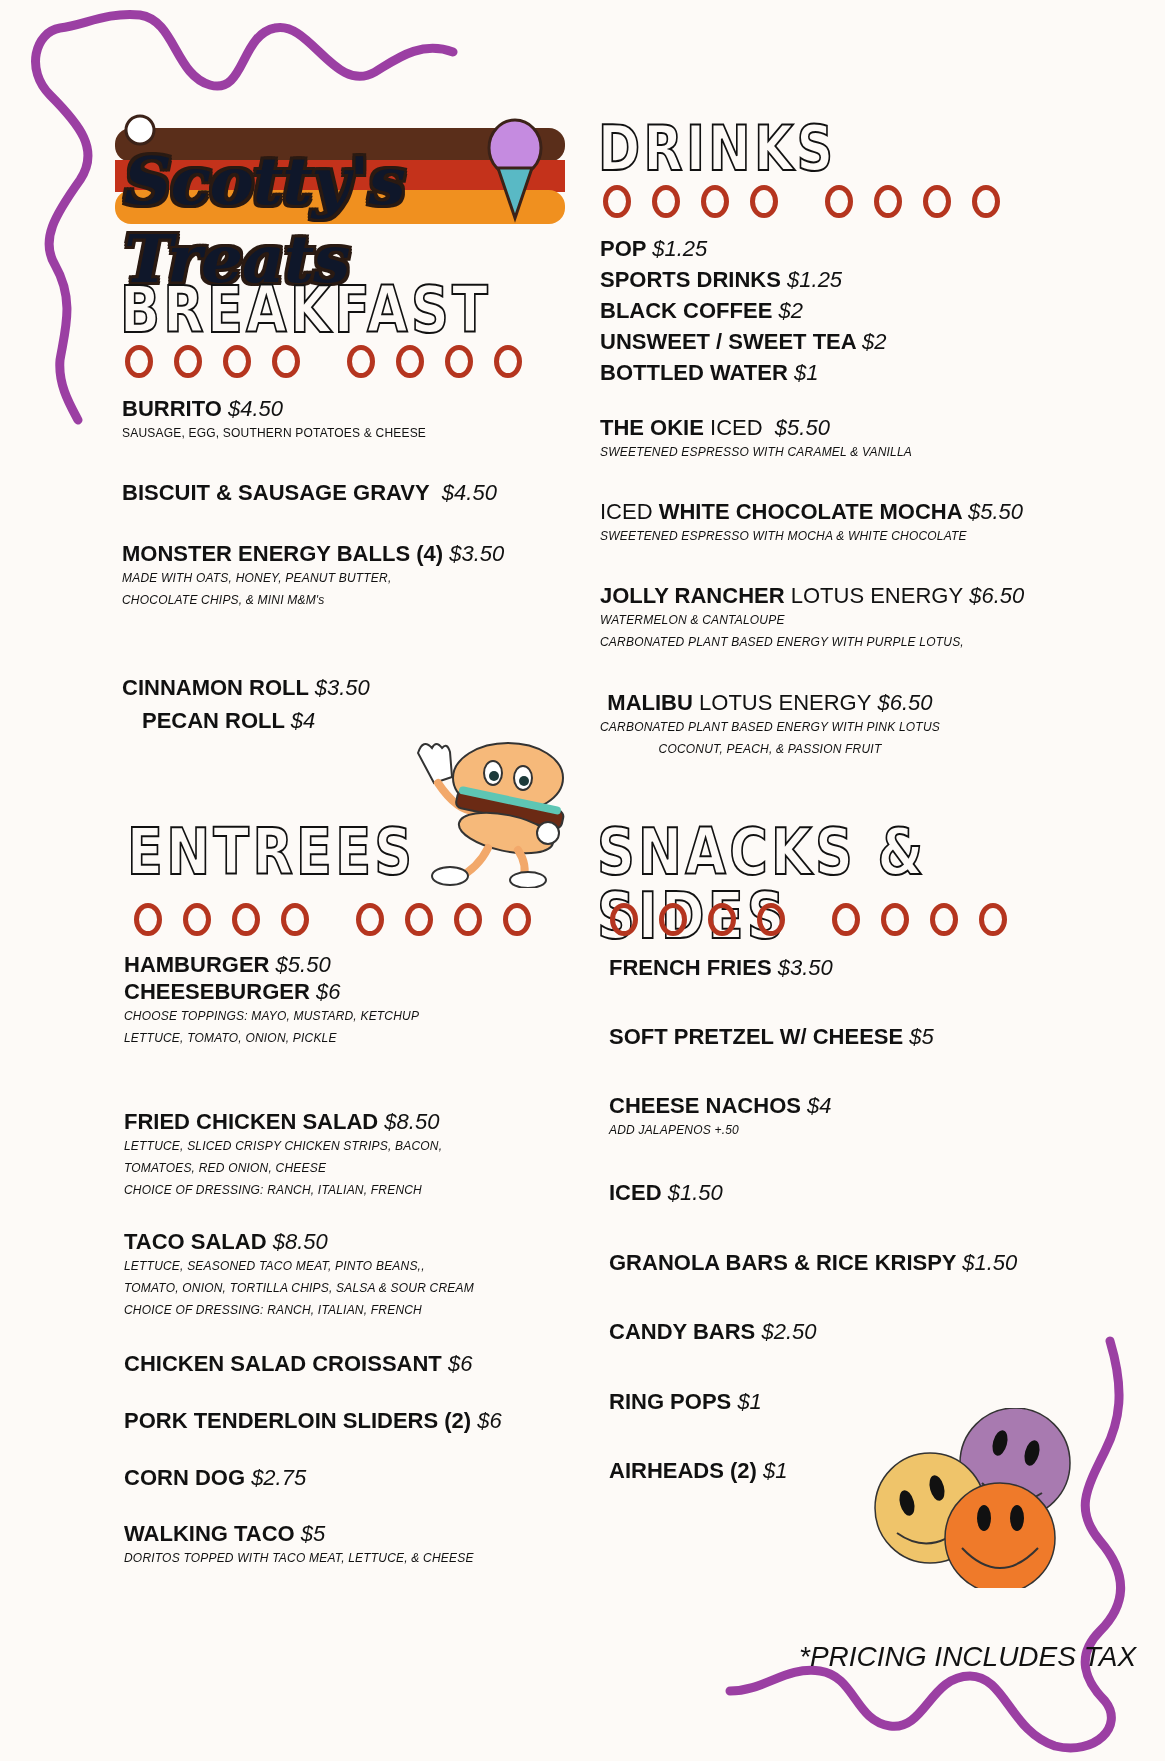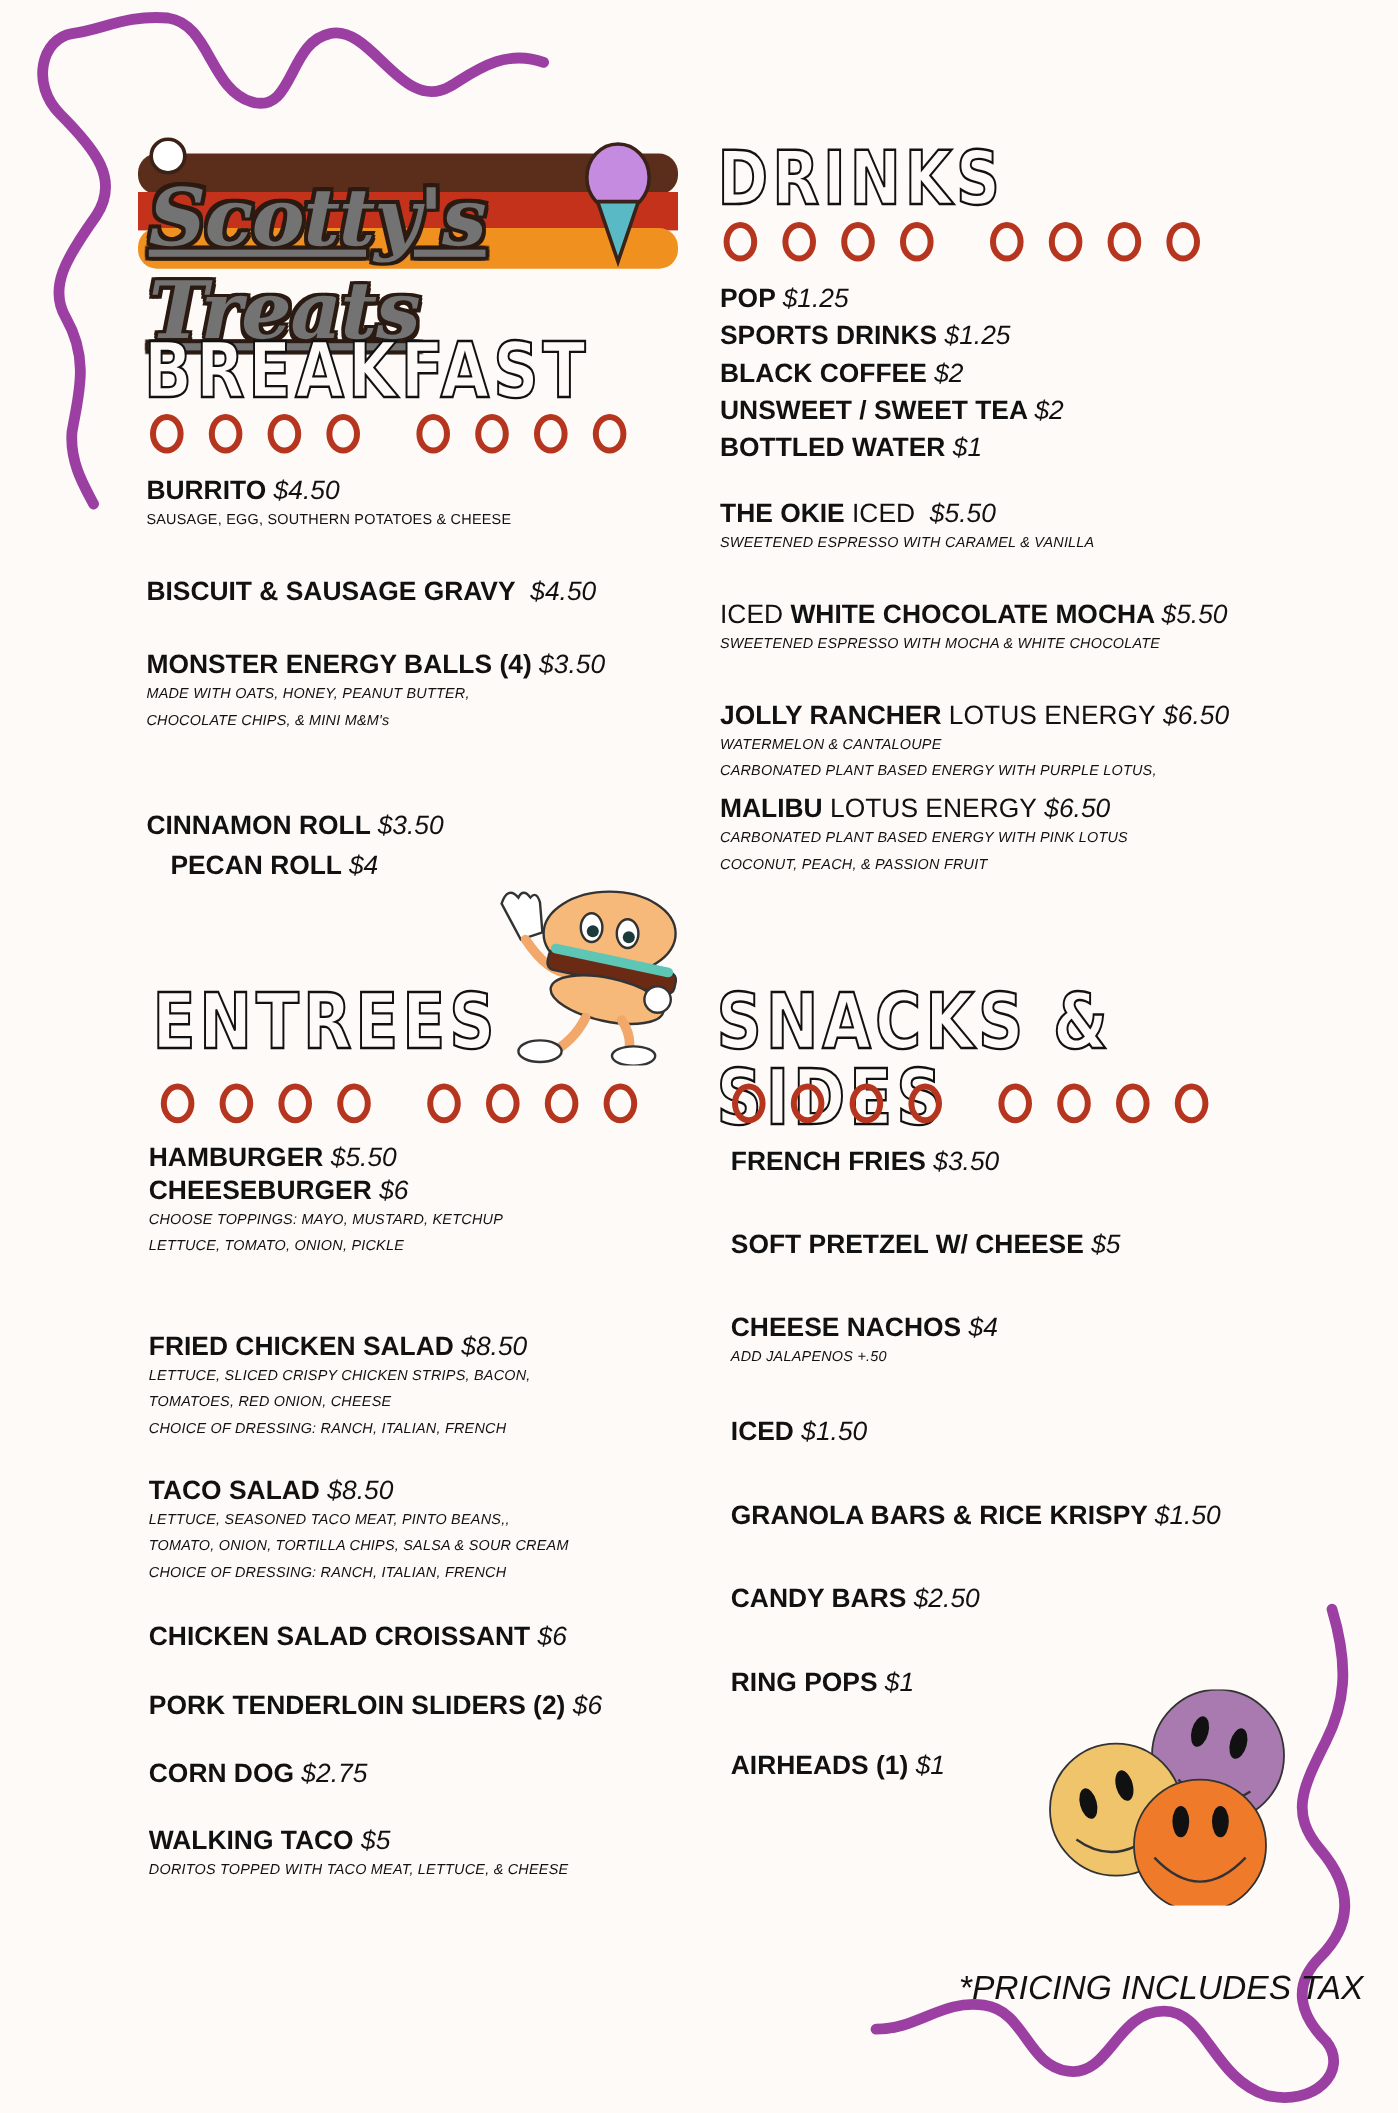--- a/index.html
+++ b/index.html
@@ -2,22 +2,22 @@
 <html><head>
 <meta charset="utf-8">
 <style>
   * { box-sizing: border-box; margin: 0; padding: 0; }
   html, body { width: 1165px; height: 1761px; background: #fdfaf7; overflow: hidden; }
   body { position: relative; font-family: "Liberation Sans", "DejaVu Sans", sans-serif; color: #111; }
   .abs { position: absolute; }
   .deco { position: absolute; pointer-events: none; }
 
   .logo { position: absolute; left: 110px; top: 108px; width: 460px; height: 150px; }
-  .logo-text { position: absolute; left: 14px; top: 34px; font-family: "DejaVu Serif", serif; font-style: italic; font-weight: bold; font-size: 66px; color: #737373; letter-spacing: -1px;
-    text-shadow: -3px -3px 0 #2a1a12, 3px -3px 0 #2a1a12, -3px 3px 0 #2a1a12, 3px 3px 0 #2a1a12, 0 -3px 0 #2a1a12, 0 3px 0 #2a1a12, -3px 0 0 #2a1a12, 3px 0 0 #2a1a12; text-decoration: underline; }
+  .logo-text { position: absolute; left: 14px; top: 34px; font-family: "DejaVu Serif", serif; font-style: italic; font-weight: bold; font-size: 66px; color: #0f172a; letter-spacing: -1px;
+    text-shadow: -3px -3px 0 #2a1a12, 3px -3px 0 #2a1a12, -3px 3px 0 #2a1a12, 3px 3px 0 #2a1a12, 0 -3px 0 #2a1a12, 0 3px 0 #2a1a12, -3px 0 0 #2a1a12, 3px 0 0 #2a1a12; }
 
   .section-title { position: absolute; font-family: "DejaVu Sans", sans-serif; font-weight: bold; color: #fdfaf7; letter-spacing: 4px; text-transform: uppercase;
     -webkit-text-stroke: 2px #111; line-height: 1; transform: scaleX(0.82); transform-origin: left top; }
   .rings { position: absolute; display: flex; align-items: center; }
   .ring { width: 28px; height: 33px; border: 5px solid #b5351f; border-radius: 50%; margin-right: 21px; }
   .ring.gap { margin-left: 26px; }
 
   .item-name { font-weight: bold; font-size: 22px; line-height: 27px; }
   .item-name .light { font-weight: normal; }
   .item-name .price { font-weight: normal; font-style: italic; }
@@ -104,21 +104,21 @@
 </div>
 <div class="item" style="left:600px;top:498px;">
   <div class="item-name"><span class="light">ICED</span> <span>WHITE CHOCOLATE MOCHA</span> <span class="price">$5.50</span></div>
   <div class="item-desc">SWEETENED ESPRESSO WITH MOCHA &amp; WHITE CHOCOLATE</div>
 </div>
 <div class="item" style="left:600px;top:582px;">
   <div class="item-name"><span>JOLLY RANCHER</span> <span class="light">LOTUS ENERGY</span> <span class="price">$6.50</span></div>
   <div class="item-desc">WATERMELON &amp; CANTALOUPE</div>
   <div class="item-desc">CARBONATED PLANT BASED ENERGY WITH PURPLE LOTUS,</div>
 </div>
-<div class="item" style="left:600px;top:660px;">
+<div class="item" style="left:600px;top:689px;text-align:center;">
   <div class="item-name"><span>MALIBU</span> <span class="light">LOTUS ENERGY</span> <span class="price">$6.50</span></div>
   <div class="item-desc">CARBONATED PLANT BASED ENERGY WITH PINK LOTUS</div>
   <div class="item-desc">COCONUT, PEACH, &amp; PASSION FRUIT</div>
 </div>
 
 <svg class="deco" width="170" height="150" style="left:408px;top:738px" viewBox="0 0 170 150">
   <path d="M10 15 q5 -15 14 -5 q4 -8 10 0 q5 -6 8 4 l2 25 l-18 6 z" fill="#fff" stroke="#333" stroke-width="2"></path>
   <path d="M30 45 q20 30 40 28" fill="none" stroke="#f2a86a" stroke-width="8" stroke-linecap="round"></path>
   <ellipse cx="100" cy="40" rx="55" ry="35" fill="#f6b97a" stroke="#333" stroke-width="2"></ellipse>
   <rect x="48" y="62" width="108" height="18" rx="6" fill="#6b2a14" stroke="#333" stroke-width="2" transform="rotate(12 100 70)"></rect>
@@ -207,21 +207,21 @@
 <div class="item" style="left:609px;top:1249px;">
   <div class="item-name"><span>GRANOLA BARS &amp; RICE KRISPY</span> <span class="price">$1.50</span></div>
 </div>
 <div class="item" style="left:609px;top:1318px;">
   <div class="item-name"><span>CANDY BARS</span> <span class="price">$2.50</span></div>
 </div>
 <div class="item" style="left:609px;top:1388px;">
   <div class="item-name"><span>RING POPS</span> <span class="price">$1</span></div>
 </div>
 <div class="item" style="left:609px;top:1457px;">
-  <div class="item-name"><span>AIRHEADS (1)</span> <span class="price">$1</span></div>
+  <div class="item-name"><span>AIRHEADS (2)</span> <span class="price">$1</span></div>
 </div>
 
 <svg class="deco" width="200" height="180" style="left:872px;top:1408px" viewBox="0 0 200 180">
   <circle cx="143" cy="55" r="55" fill="#a87ab0" stroke="#333" stroke-width="1.5"></circle>
   <ellipse cx="128" cy="35" rx="7" ry="13" fill="#111" transform="rotate(15 128 35)"></ellipse>
   <ellipse cx="160" cy="45" rx="7" ry="13" fill="#111" transform="rotate(15 160 45)"></ellipse>
   <path d="M110 75 q30 30 60 10" fill="none" stroke="#333" stroke-width="2"></path>
   <circle cx="58" cy="100" r="55" fill="#efc46a" stroke="#333" stroke-width="1.5"></circle>
   <ellipse cx="35" cy="95" rx="7" ry="13" fill="#111" transform="rotate(-15 35 95)"></ellipse>
   <ellipse cx="65" cy="80" rx="7" ry="13" fill="#111" transform="rotate(-15 65 80)"></ellipse>

